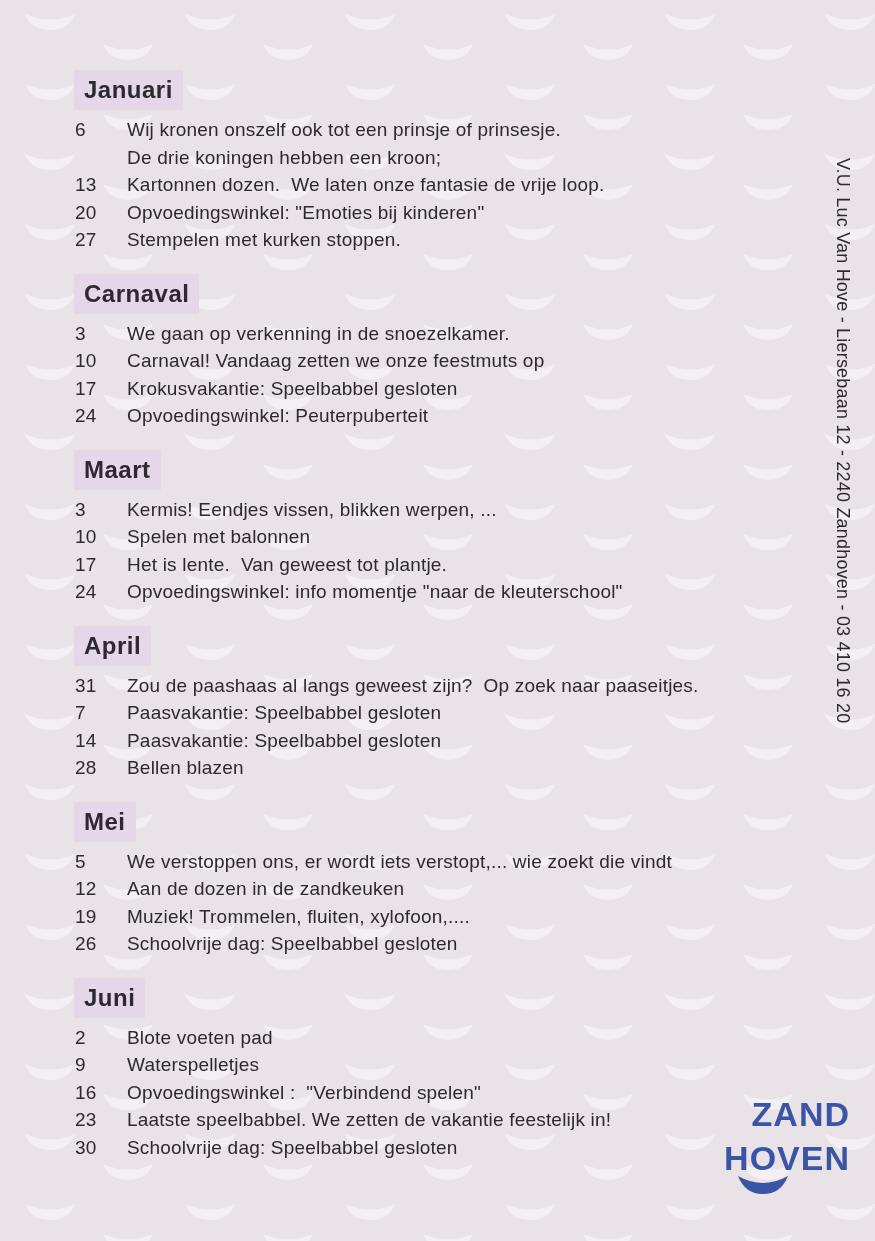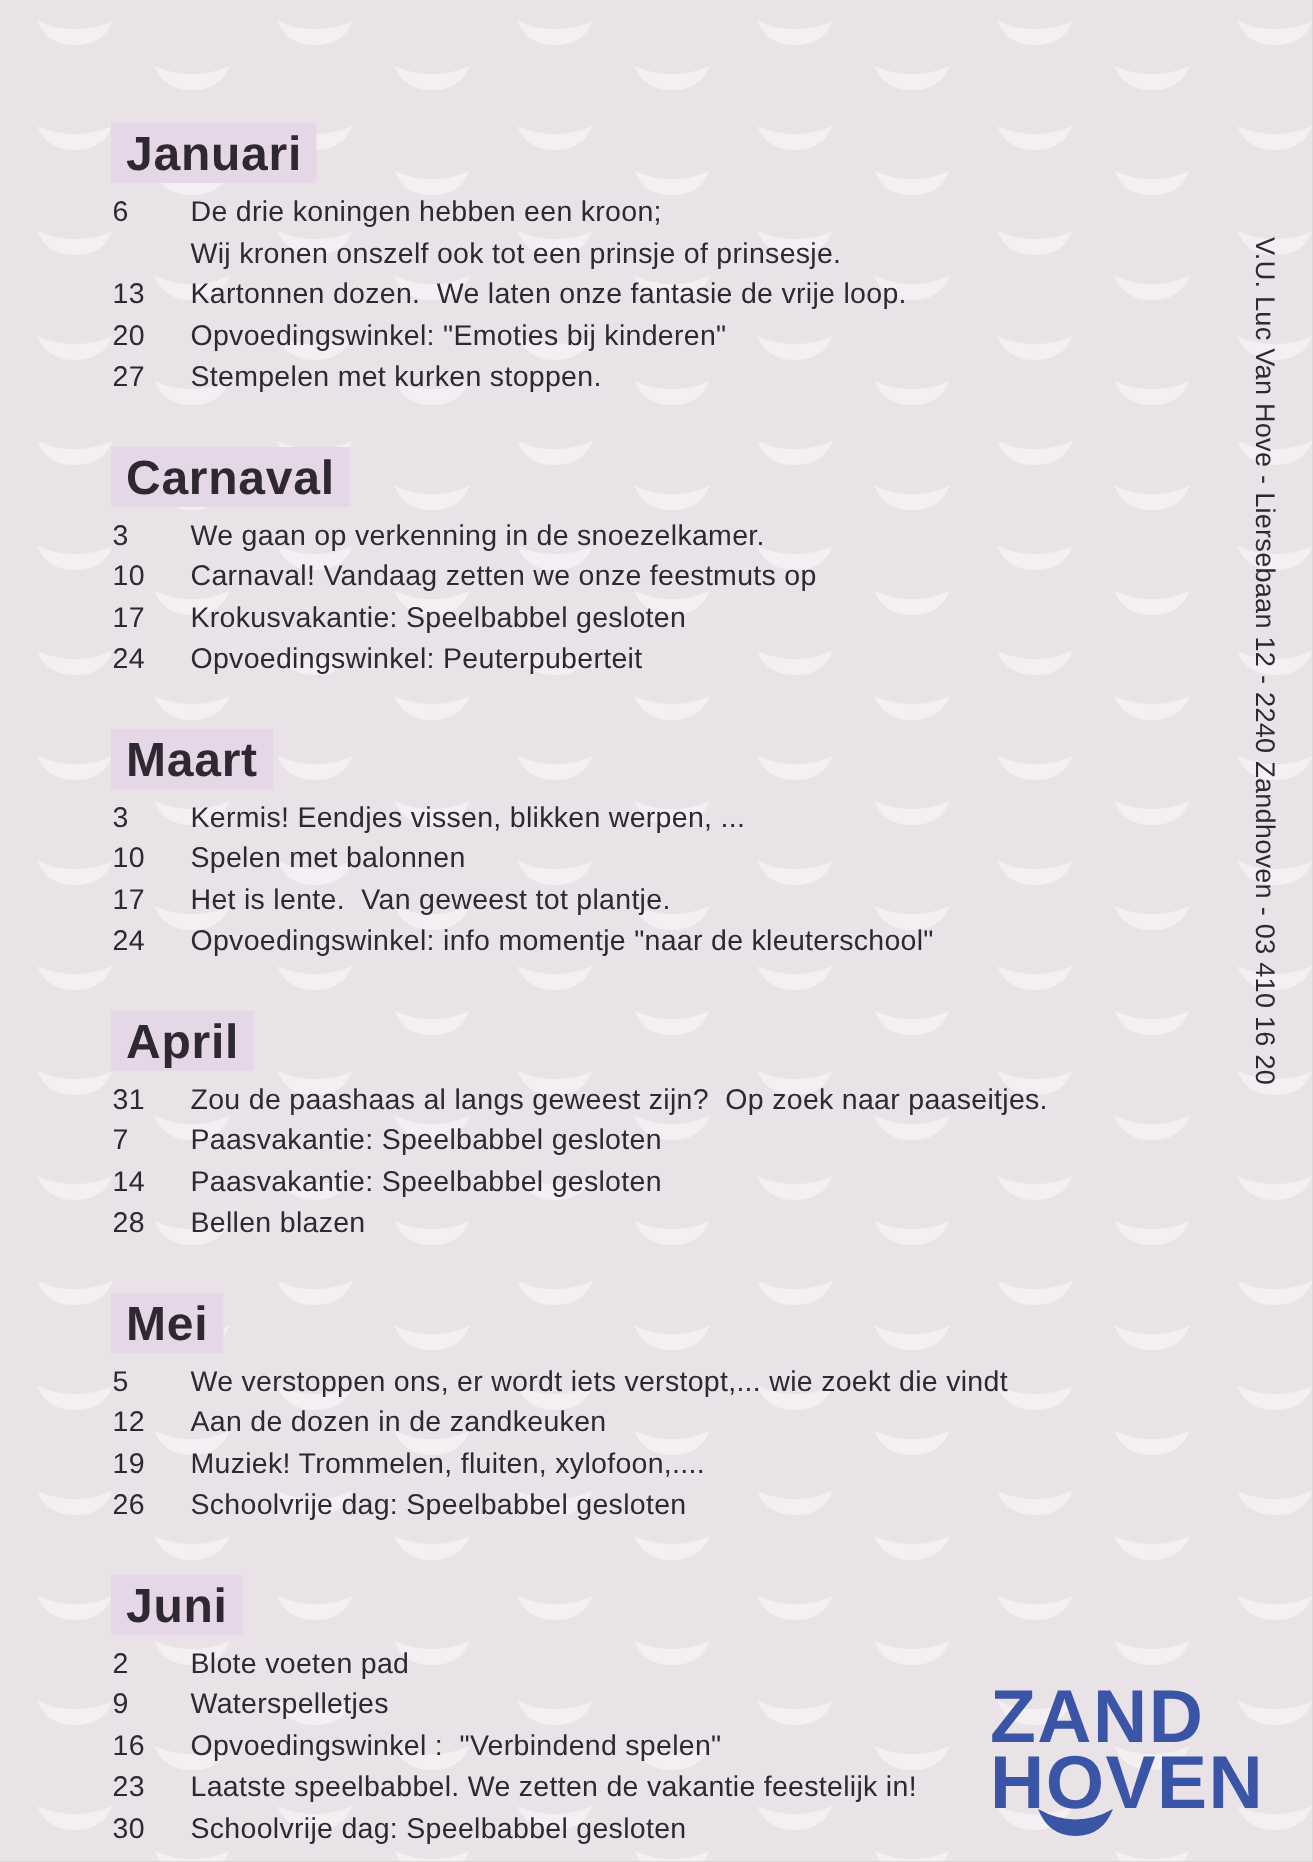--- a/index.html
+++ b/index.html
@@ -22,26 +22,26 @@
   .bg-pattern{position:absolute;top:0;left:0;z-index:0;}
   .pat-smile{fill:var(--pattern);}
   .content{
     position:relative;z-index:1;
     padding:70px 0 0 75px;
   }
   .month-section{margin-bottom:20px;}
   .month-heading{
     display:inline-block;
     background:var(--highlight);
-    font-size:32px;
+    font-size:24px;
     line-height:30px;
     font-weight:bold;
     letter-spacing:0.5px;
     padding:5px 10px;
-    margin:12px 0 6px -1px;
+    margin:0 0 6px -1px;
   }
   .row{
     display:flex;
     font-size:19px;
     line-height:27.5px;
     letter-spacing:0.2px;
   }
   .day{flex:0 0 52px;}
   .activity{flex:1 1 auto;}
   .line{white-space:pre-wrap;}
@@ -54,27 +54,26 @@
     white-space:nowrap;
     font-size:18px;
     line-height:22px;
     letter-spacing:0.2px;
     color:var(--ink);
   }
   .logo{
     position:absolute;
     z-index:1;
     top:1092px;left:660px;width:190px;
-    text-align:left;
+    text-align:right;
     color:var(--blue);
     font-weight:bold;
-    font-size:50px;
+    font-size:34px;
     line-height:44px;
     letter-spacing:1px;
-    margin-top:30px;
   }
   .o-wrap{position:relative;display:inline-block;}
   .logo-smile{
     position:absolute;
     left:50%;
     top:calc(100% - 6px);
     transform:translateX(-50%);
     width:52px;height:20px;
   }
   .logo-smile path{fill:var(--blue);}
@@ -94,22 +93,22 @@
     <rect width="875" height="1241" fill="url(#smilePat)"></rect>
   </svg>
 
   <main class="content" id="sections-root">
     <section class="month-section">
       <h2 class="month-heading"><span class="month-label">Januari</span></h2>
       <div class="rows">
     <div class="row">
       <span class="day">6</span>
       <span class="activity">
+              <div class="line">Wij kronen onszelf ook tot een prinsje of prinsesje.</div>
               <div class="line">De drie koningen hebben een kroon;</div>
-              <div class="line">Wij kronen onszelf ook tot een prinsje of prinsesje.</div>
             </span>
     </div>
 
     <div class="row">
       <span class="day">13</span>
       <span class="activity">
               <div class="line">Kartonnen dozen.  We laten onze fantasie de vrije loop.</div>
             </span>
     </div>
 

